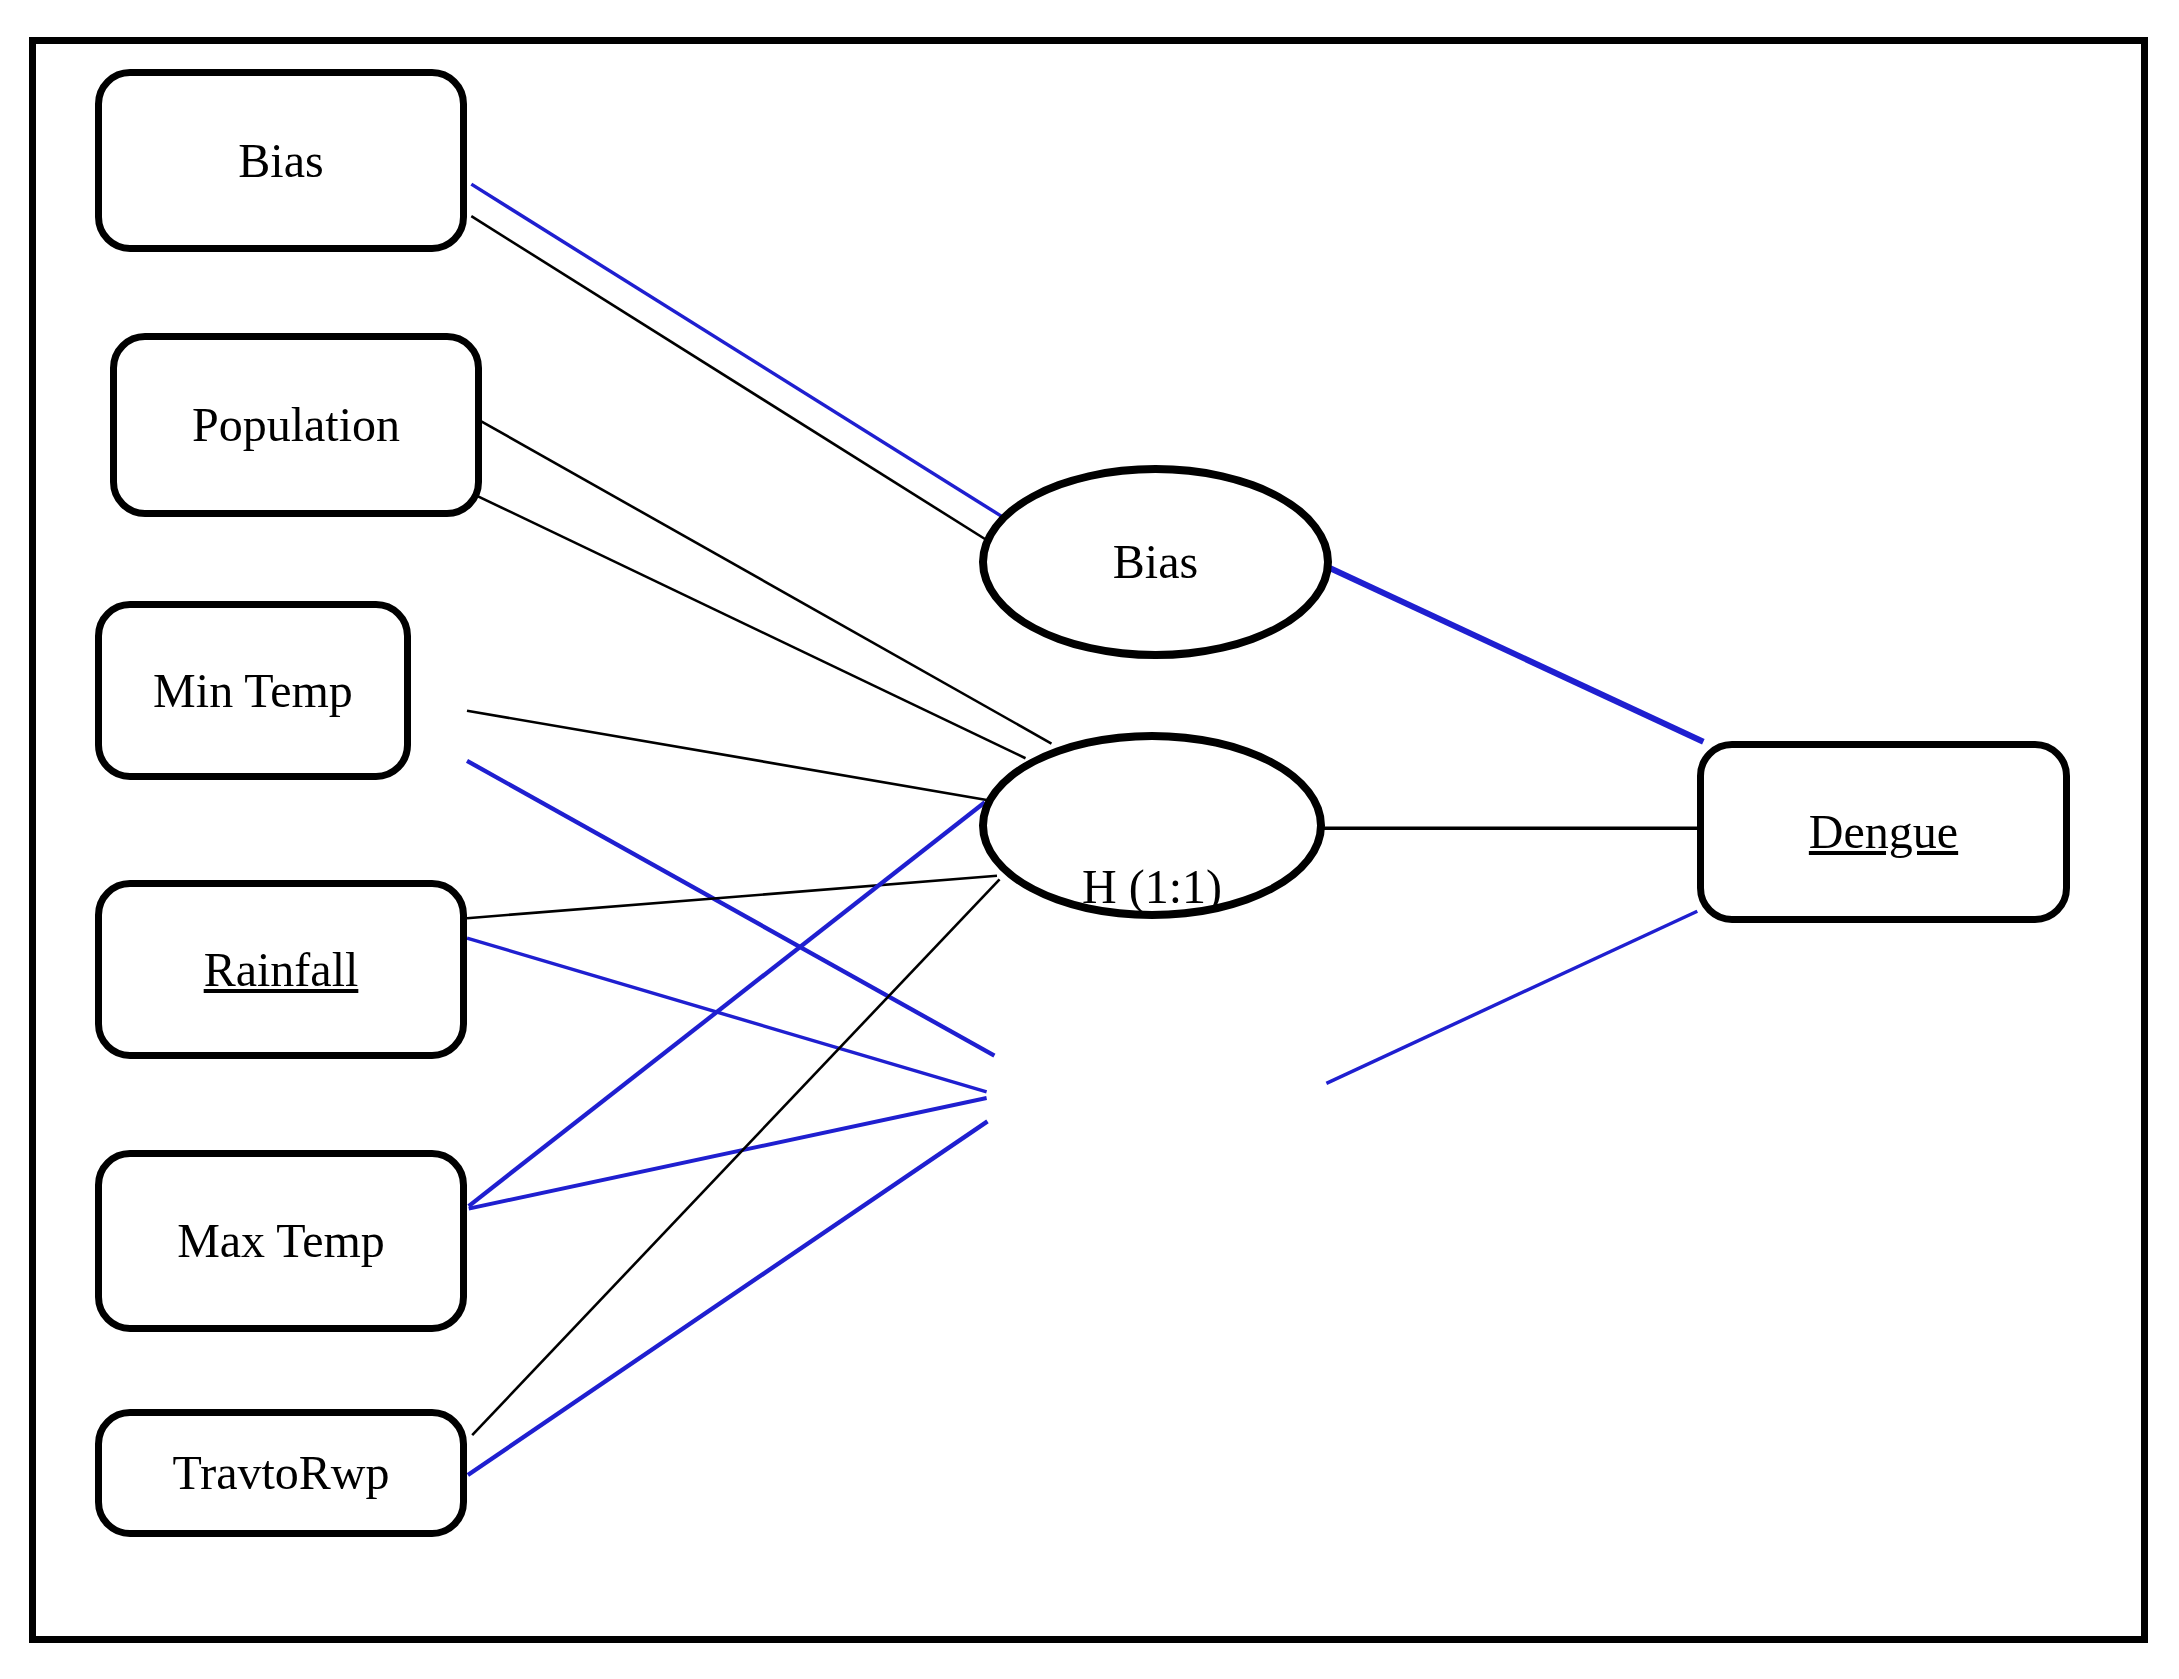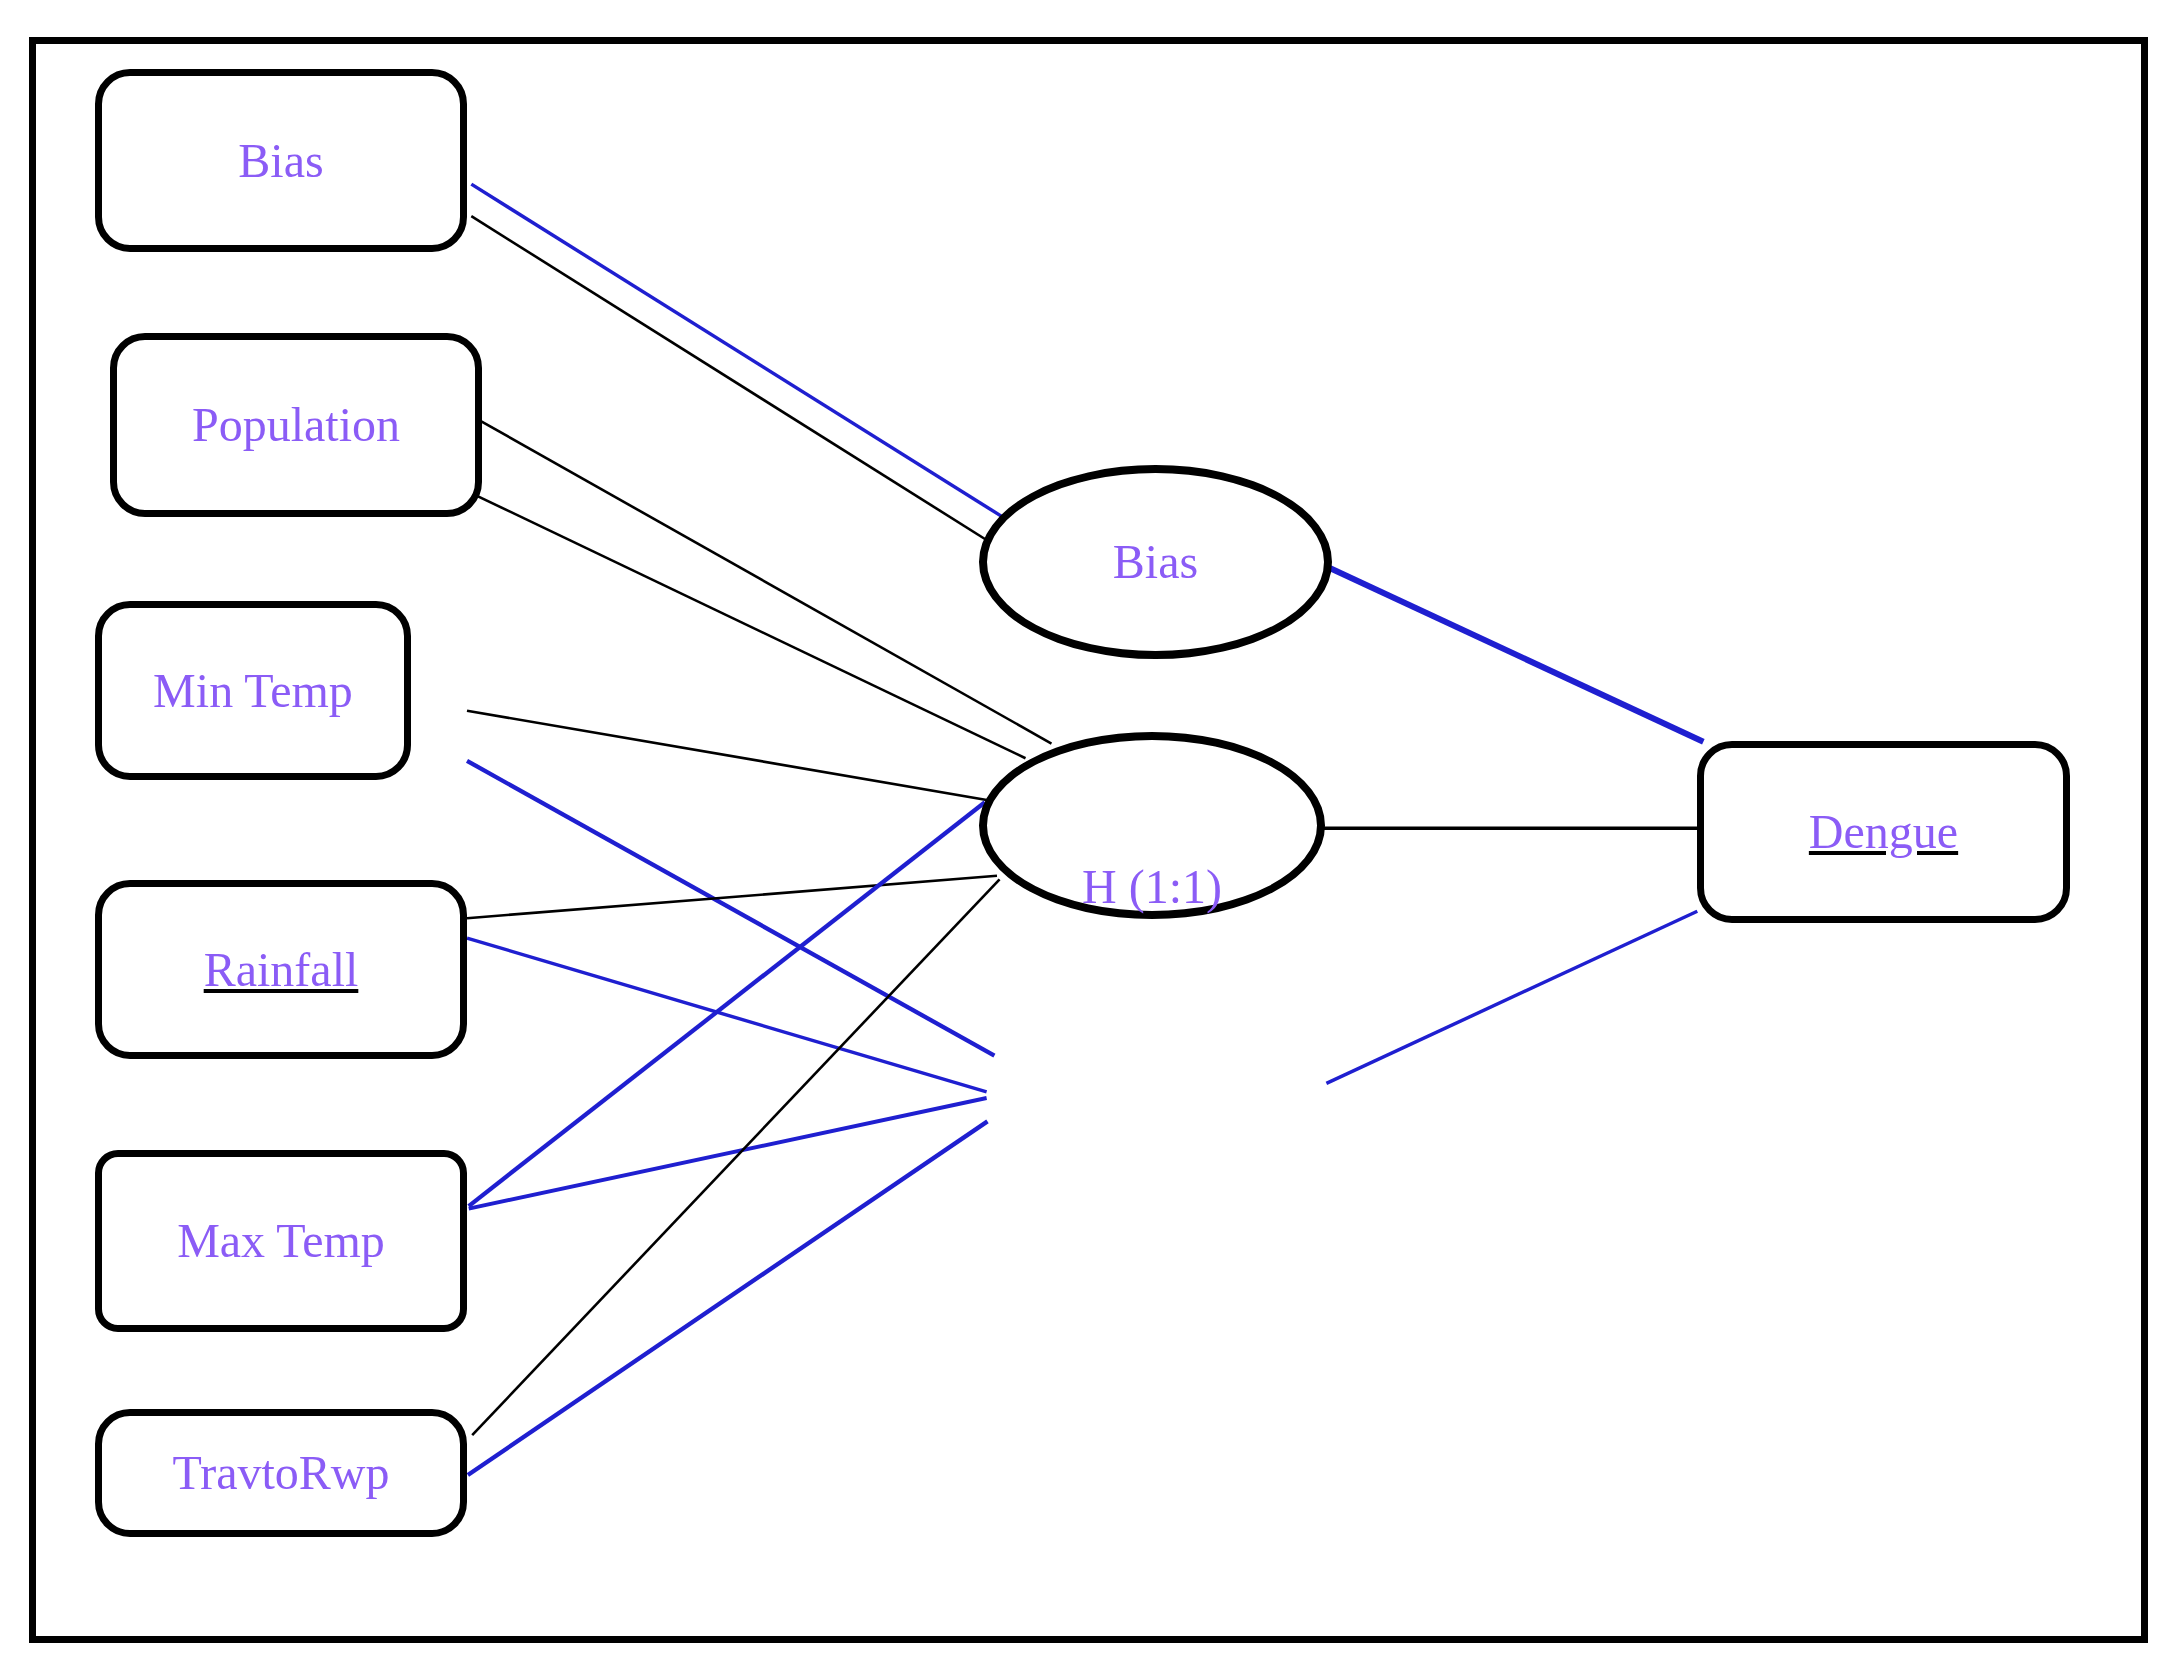--- a/index.html
+++ b/index.html
@@ -30,21 +30,21 @@
     position:absolute;
     background:#ffffff;
     border:8.6px solid #000000;
     border-radius:50%;
     box-sizing:border-box;
     display:flex; align-items:center; justify-content:center;
   }
   .node-label {
     font-size:48px;
     line-height:1;
-    color:#8b5cf6;
+    color:#000000;
     white-space:nowrap;
   }
 </style>
 </head>
 <body>
 
 <div class="stage">
   <div class="outer-border" style="left: 28.5px; top: 37px; width: 2119px; height: 1606px; border-color: rgb(0, 0, 0); border-width: 7.8px;"></div>
   <svg class="edges" xmlns="http://www.w3.org/2000/svg" width="2179" height="1679" viewBox="0 0 2520 1942">
       <line x1="545" y1="213" x2="1158" y2="597" stroke="#1f1fd0" stroke-width="4"></line>
@@ -69,21 +69,21 @@
       </div>
       <div class="node-rect" style="left: 95px; top: 333px; width: 372px; height: 184px; margin-left: 15px;">
         <span class="node-label">Population</span>
       </div>
       <div class="node-rect" style="left: 95px; top: 601px; width: 316px; height: 179px;">
         <span class="node-label">Min Temp</span>
       </div>
       <div class="node-rect" style="left: 95px; top: 880px; width: 372px; height: 179px; text-decoration: underline;">
         <span class="node-label">Rainfall</span>
       </div>
-      <div class="node-rect" style="left: 95px; top: 1150px; width: 372px; height: 182px; border-radius: 23px;">
+      <div class="node-rect" style="left: 95px; top: 1150px; width: 372px; height: 182px;">
         <span class="node-label">Max Temp</span>
       </div>
       <div class="node-rect" style="left: 95px; top: 1409px; width: 372px; height: 128px;">
         <span class="node-label">TravtoRwp</span>
       </div>
       <div class="node-rect" style="left: 1697px; top: 741px; width: 373px; height: 182px; text-decoration: underline;">
         <span class="node-label">Dengue</span>
       </div>
       <div class="node-ellipse" style="left: 979px; top: 465px; width: 353px; height: 194px;">
         <span class="node-label">Bias</span>

